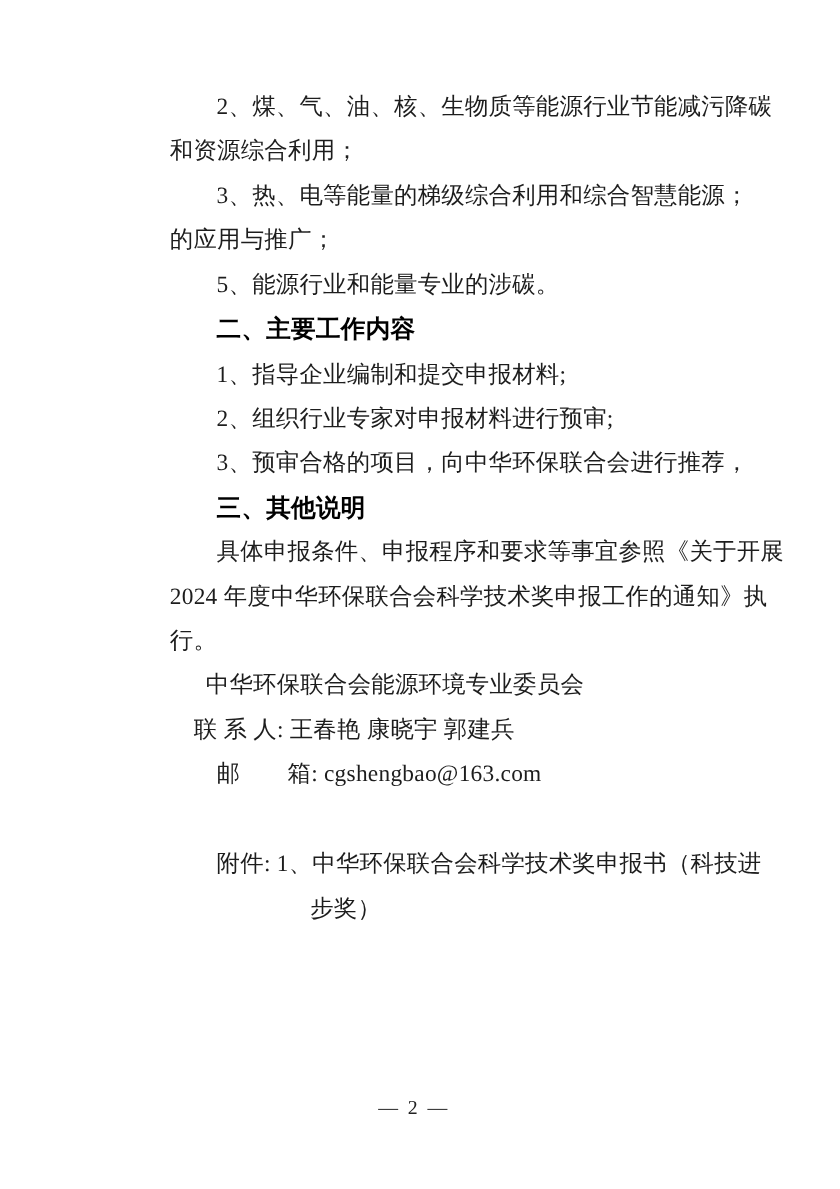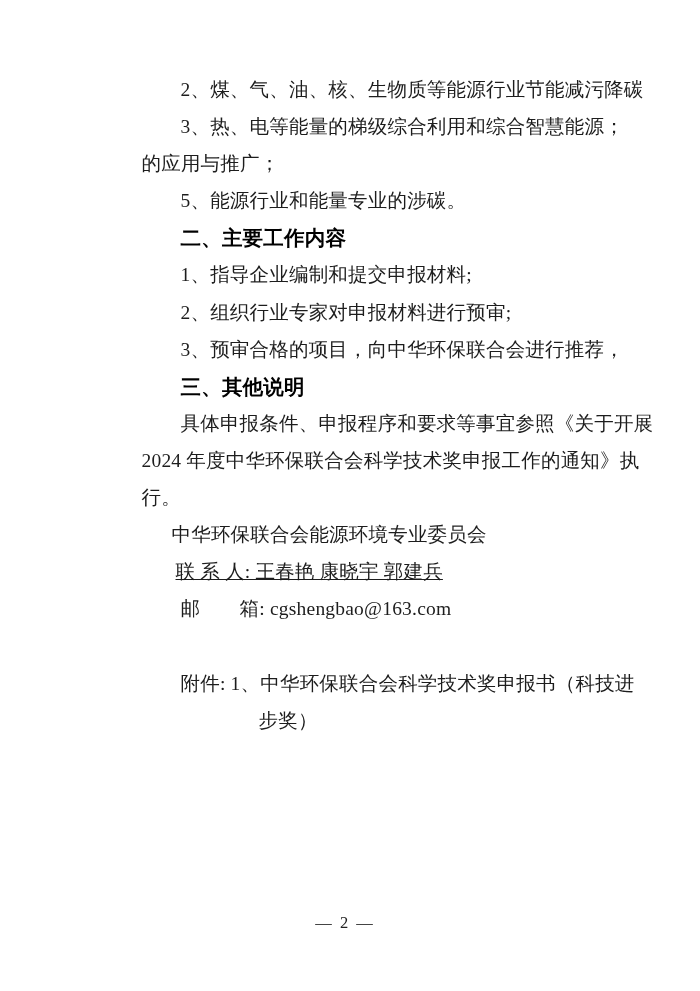--- a/index.html
+++ b/index.html
@@ -50,32 +50,33 @@
     color: #222222;
     font-family: "Liberation Serif", "DejaVu Serif", serif;
   }
 </style>
 </head>
 <body>
 
 <div class="page">
   <main class="content">
       <div class="line" style="margin-left: 39px;">2、煤、气、油、核、生物质等能源行业节能减污降碳</div>
+      <div class="line">和资源综合利用；</div>
       <div class="line" style="margin-left: 39px;">3、热、电等能量的梯级综合利用和综合智慧能源；</div>
       <div class="line">的应用与推广；</div>
       <div class="line" style="margin-left: 39px;">5、能源行业和能量专业的涉碳。</div>
       <div class="line heading" style="margin-left: 39px;">二、主要工作内容</div>
       <div class="line" style="margin-left: 39px;">1、指导企业编制和提交申报材料;</div>
       <div class="line" style="margin-left: 39px;">2、组织行业专家对申报材料进行预审;</div>
       <div class="line" style="margin-left: 39px;">3、预审合格的项目，向中华环保联合会进行推荐，</div>
       <div class="line heading" style="margin-left: 39px;">三、其他说明</div>
       <div class="line" style="margin-left: 39px;">具体申报条件、申报程序和要求等事宜参照《关于开展</div>
       <div class="line">2024 年度中华环保联合会科学技术奖申报工作的通知》执</div>
       <div class="line">行。</div>
       <div class="line" style="margin-left: 30px;">中华环保联合会能源环境专业委员会</div>
-      <div class="line" style="margin-left: 34px; text-decoration: underline;">联 系 人: 王春艳 康晓宇 郭建兵</div>
+      <div class="line" style="margin-left: 20px;">联 系 人: 王春艳 康晓宇 郭建兵</div>
       <div class="line" style="margin-left: 39px;">邮　　箱: cgshengbao@163.com</div>
       <div class="line spacer"></div>
       <div class="line" style="margin-left: 39px;">附件: 1、中华环保联合会科学技术奖申报书（科技进</div>
       <div class="line" style="margin-left: 117px;">步奖）</div>
     </main>
   <div class="page-number">— 2 —</div>
 </div>
 
 </body></html>

